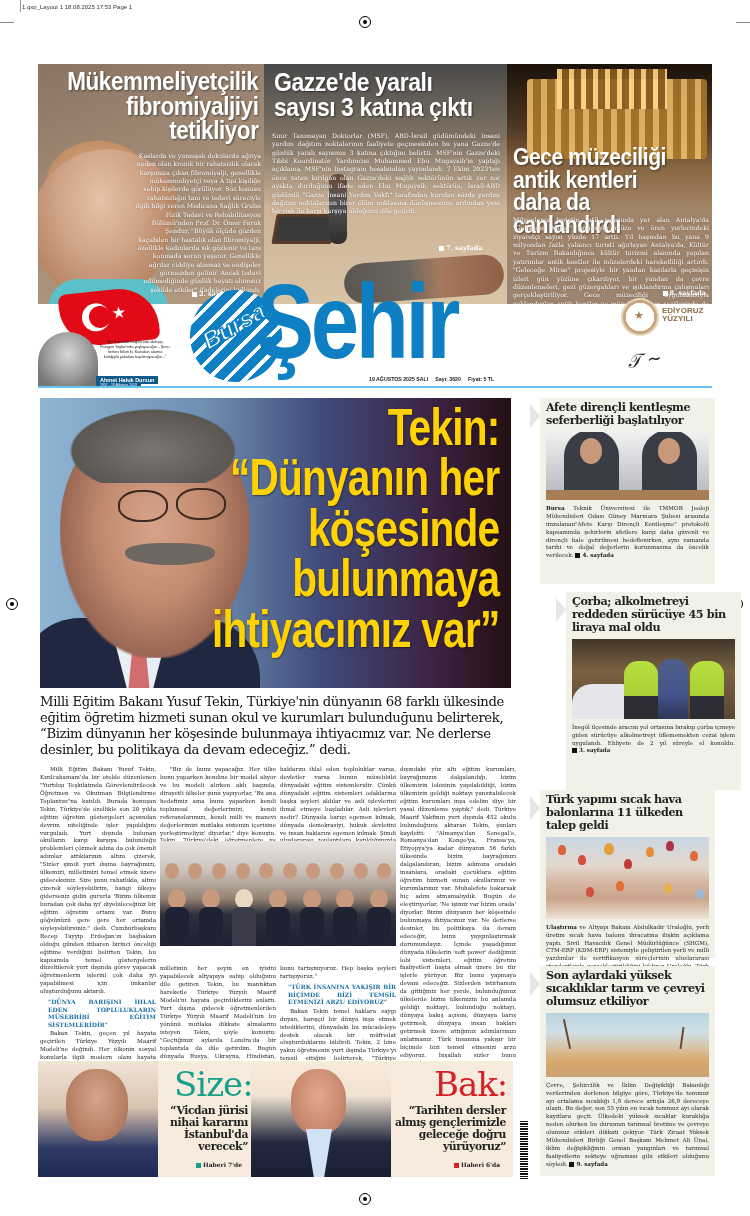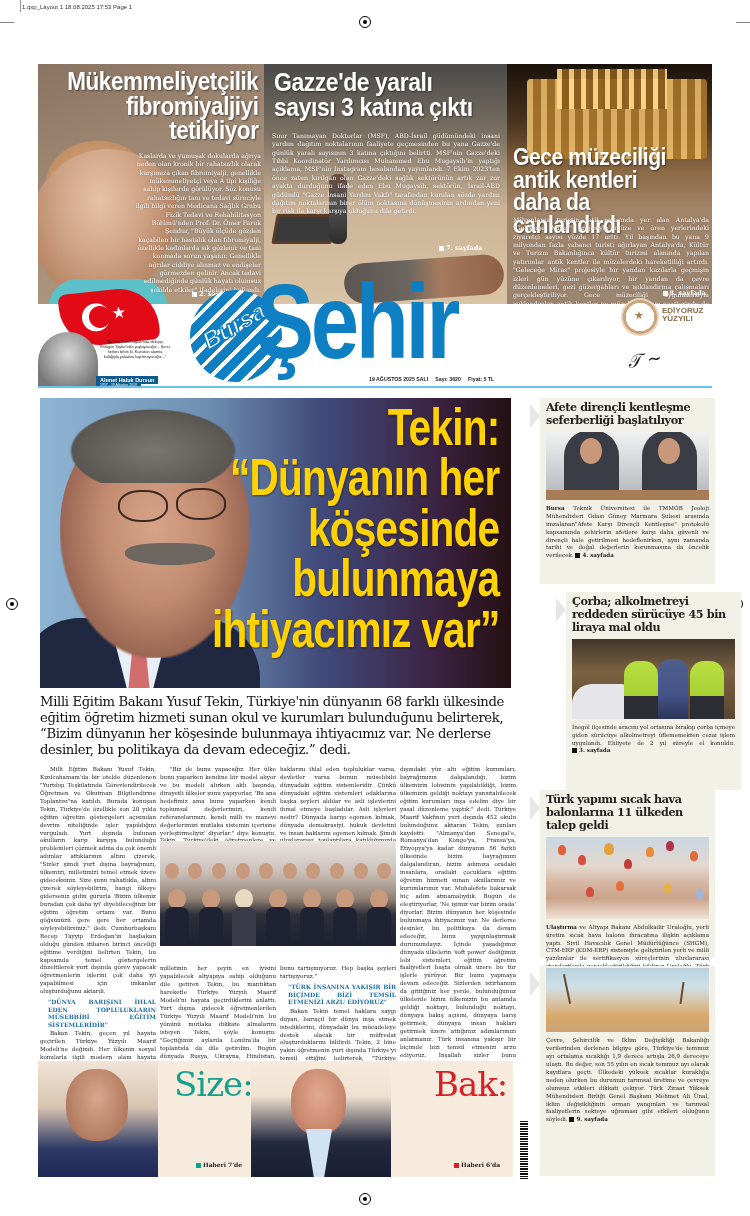--- a/index.html
+++ b/index.html
@@ -333,36 +333,49 @@
       <div class="balloon" style="left:70px;top:44px;background:#e26e3a"></div>
       <div class="balloon" style="left:40px;top:50px;background:#d3503e"></div>
       <div class="balloon" style="left:118px;top:46px;background:#e8b04a"></div>
       <div class="balloon" style="left:150px;top:52px;background:#9fb6d8"></div>
     </div>
     <div class="side-body"><b>Ulaştırma</b><span> ve Altyapı Bakanı Abdulkadir Uraloğlu, yerli üretim sıcak hava balonu ihracatına ilişkin açıklama yaptı. Sivil Havacılık Genel Müdürlüğünce (SHGM), CTM-ERP (KDM-ERP) sistemiyle geliştirilen yerli ve milli yazılımlar ile sertifikasyon süreçlerinin uluslararası standartlarda gerçekleştirildiğini bildiren Uraloğlu, Türk firması tarafından üretilen sıcak hava balonlarının, 2019 yılında tip sertifikası alarak resmi olarak tescillendiğini hatırlattı.</span> <span class="side-ref">5. sayfada</span></div>
   </div>
 
   <div class="side-story" style="top:568px;height:210px;">
     <div class="side-arrow" style="top:6px;"></div>
+    <div class="side-title">Son aylardaki yüksek sıcaklıklar tarım ve çevreyi olumsuz etkiliyor</div>
     <div class="side-photo photo-drought" style="height:64px;">
       <div class="tree-stick" style="left:20px;top:6px;height:30px;transform:rotate(-12deg)"></div>
       <div class="tree-stick" style="left:135px;top:14px;height:22px;transform:rotate(8deg)"></div>
     </div>
     <div class="side-body"><span>Çevre, Şehircilik ve İklim Değişikliği Bakanlığı verilerinden derlenen bilgiye göre, Türkiye'de temmuz ayı ortalama sıcaklığı 1,9 derece artışla 26,9 dereceye ulaştı. Bu değer, son 55 yılın en sıcak temmuz ayı olarak kayıtlara geçti. Ülkedeki yüksek sıcaklar kuraklığa neden olurken bu durumun tarımsal üretime ve çevreye olumsuz etkileri dikkati çekiyor. Türk Ziraat Yüksek Mühendisleri Birliği Genel Başkanı Mehmet Ali Ünal, iklim değişikliğinin orman yangınları ve tarımsal faaliyetlerin sekteye uğraması gibi etkileri olduğunu söyledi.</span> <span class="side-ref">9. sayfada</span></div>
   </div>
 </div>
 
 <div class="bottom-strip">
   <div class="bs-photo-falk">
     <div class="bs-photo-falk-head"></div>
   </div>
   <div class="bs-name" style="left: 136px; top: 6px; color: rgb(20, 160, 140);">Size:</div>
+  <div class="bs-quote" style="left:112px;top:44px;width:98px;">
+    <div>“Vicdan jürisi</div>
+    <div>nihai kararını</div>
+    <div>İstanbul'da</div>
+    <div>verecek”</div>
+  </div>
   <div class="bs-ref teal" style="left:158px;top:100px;">Haberi 7'de</div>
 
   <div class="bs-photo-bak">
     <div class="bs-photo-bak-head"></div>
     <div class="bs-photo-bak-shirt"></div>
   </div>
   <div class="bs-name" style="left: 396px; top: 6px; color: rgb(214, 32, 39);">Bak:</div>
+  <div class="bs-quote" style="left:346px;top:44px;width:122px;">
+    <div>“Tarihten dersler</div>
+    <div>almış gençlerimizle</div>
+    <div>geleceğe doğru</div>
+    <div>yürüyoruz”</div>
+  </div>
   <div class="bs-ref red" style="left:416px;top:100px;">Haberi 6'da</div>
 </div>
 
 <div class="barcode"></div>
 
 </body></html>

